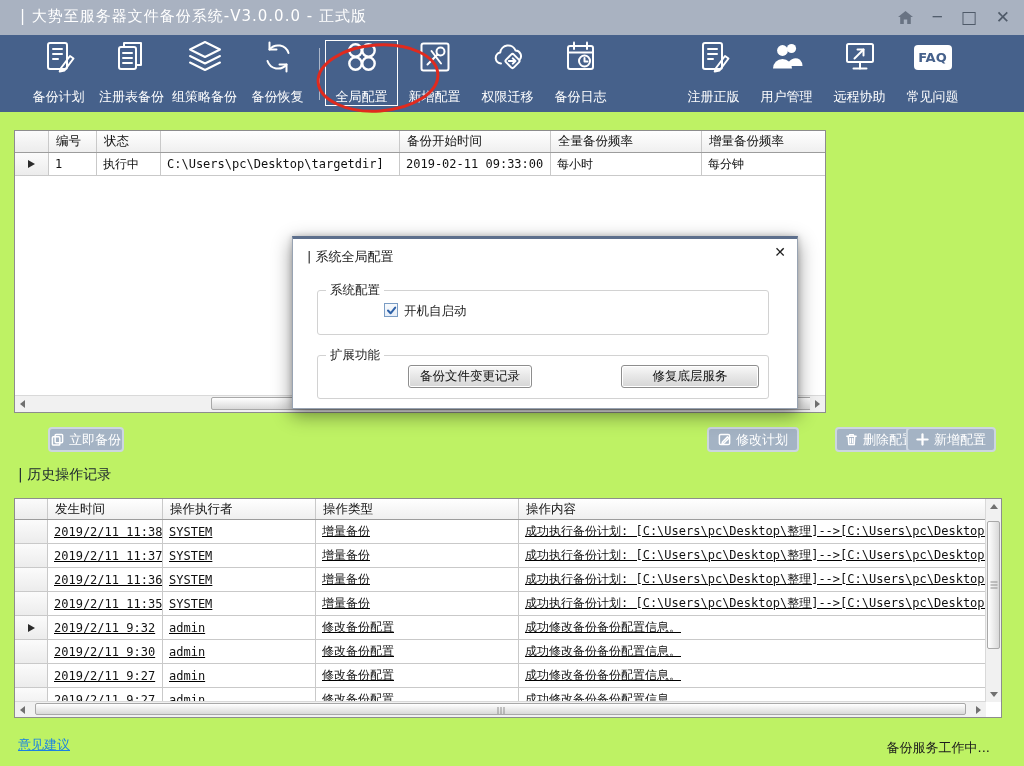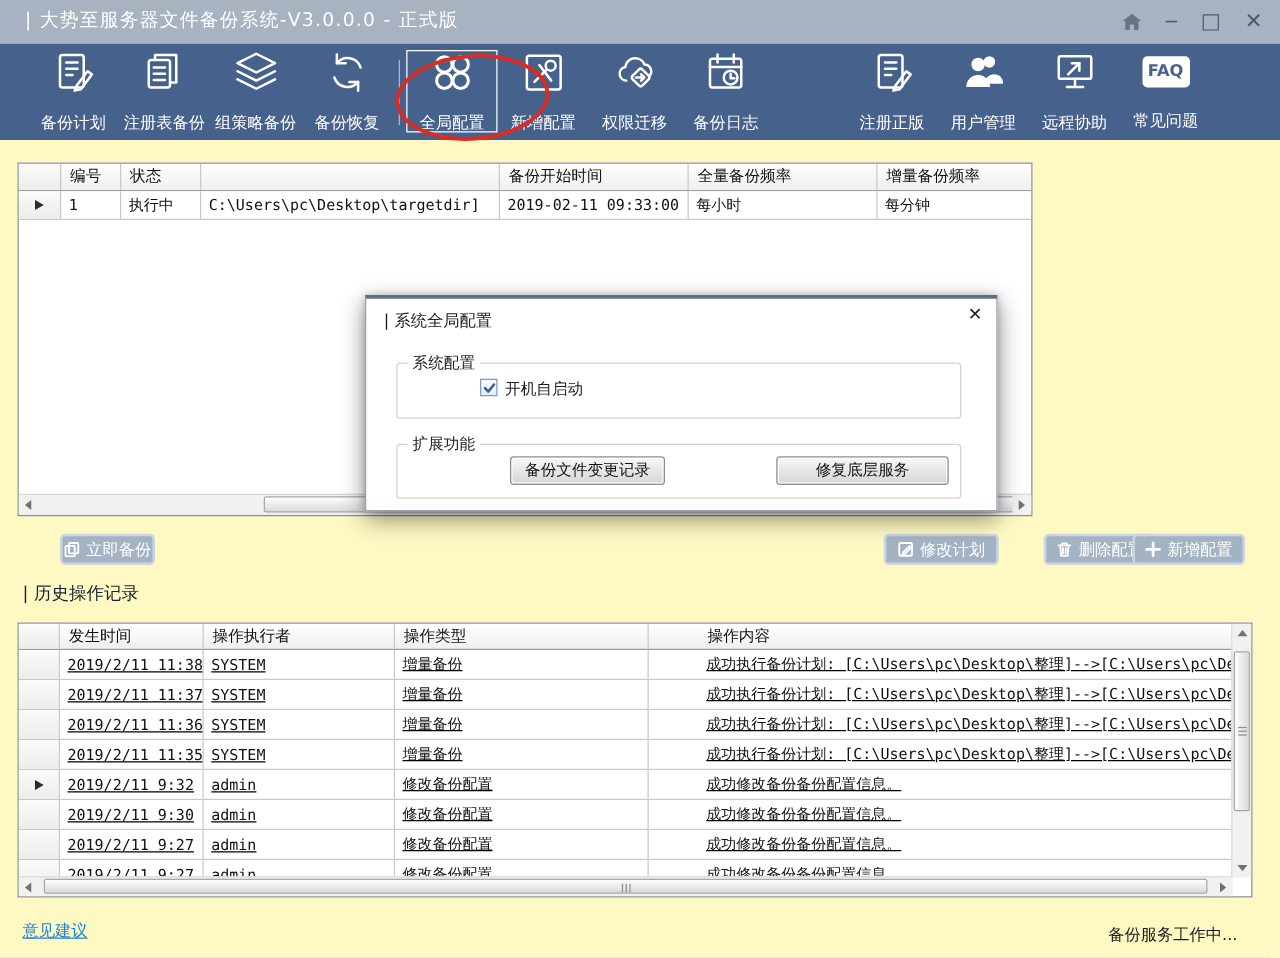--- a/index.html
+++ b/index.html
@@ -1,30 +1,30 @@
 <!DOCTYPE html>
 <html><head>
 <meta charset="utf-8">
 <style>
   html,body{margin:0;padding:0;background:#d8d8d8;}
-  #app{position:relative;width:1024px;height:766px;background:#fef9c3;overflow:hidden;
+  #app{position:relative;width:1024px;height:766px;background:#bef264;overflow:hidden;
        font-family:"DejaVu Sans",sans-serif;-webkit-font-smoothing:antialiased;}
 
   
   .titlebar{position:absolute;left:0;top:0;width:100%;height:35px;background:#a9b2c1;}
   .titlebar .title{position:absolute;left:20px;top:7px;color:#fff;font-size:15px;letter-spacing:1px;white-space:nowrap;}
   .wincontrols{position:absolute;right:14px;top:0;height:35px;display:flex;align-items:center;gap:19px;}
   .wincontrols .wc{color:#4f5a69;font-size:15px;line-height:1;cursor:pointer;}
   .wc.home svg{display:block;}
 
   
   .toolbar{position:absolute;left:0;top:35px;width:100%;height:77px;background:#46618b;
            display:flex;align-items:flex-start;padding-left:22px;box-sizing:border-box;}
   .tb-item{width:73px;height:66px;margin-top:5px;display:flex;flex-direction:column;align-items:center;
-           justify-content:flex-start;cursor:pointer;flex:none;gap:10px;}
+           justify-content:flex-end;cursor:pointer;flex:none;gap:10px;}
   .tb-item .ic{height:42px;display:flex;align-items:center;justify-content:center;}
   .tb-item .lbl{color:#fff;font-size:13px;margin-top:3px;white-space:nowrap;}
   .tb-item.selected{outline:1px solid #fdfdfd;outline-offset:-1px;}
   .tb-sep{width:1px;height:52px;background:rgba(255,255,255,.55);margin:13px 5px 0 5px;flex:none;}
   .tb-gap{width:60px;flex:none;}
   .tb-item svg{stroke:#fff;fill:none;stroke-width:2;stroke-linecap:round;stroke-linejoin:round;}
   .faq-box{width:38px;height:25px;background:#fff;border-radius:4px;color:#46618b;
            font-weight:bold;font-size:13px;display:flex;align-items:center;justify-content:center;}
   .annotation{position:absolute;left:314px;top:40px;width:128px;height:76px;pointer-events:none;z-index:5;}
 
@@ -88,21 +88,21 @@
   .action-btn{position:absolute;height:25px;background:#a4b3c4;border:2px solid #ccd6e0;border-radius:4px;
               color:#fff;font-size:13px;display:flex;align-items:center;justify-content:center;gap:5px;
               box-sizing:border-box;cursor:pointer;white-space:nowrap;}
   .action-btn svg{stroke:#fff;fill:none;stroke-width:1.6;stroke-linecap:round;stroke-linejoin:round;flex:none;}
 
   .hist-label{position:absolute;left:18px;top:466px;font-size:14px;color:#18212e;}
 
   
   .hist{left:14px;top:498px;width:988px;height:220px;}
   .hist .h0{width:33px;flex:none;} .hist .h1{width:115px;flex:none;} .hist .h2{width:153px;flex:none;}
-  .hist .h3{width:203px;flex:none;} .hist .h4{flex:1;border-right:none;margin-left:40px;}
+  .hist .h3{width:203px;flex:none;} .hist .h4{flex:1;border-right:none;}
   .hist .g-head{height:20px;margin-right:15px;}
   .hist .g-row{height:23px;}
   .hist-body{margin-right:15px;text-decoration:underline;}
 
   
   .link{position:absolute;left:18px;top:736px;font-size:13px;color:#1b82e2;text-decoration:underline;cursor:pointer;}
   .svc-status{position:absolute;right:34px;top:739px;font-size:13px;color:#1c1c1c;}
 </style>
 </head>
 <body>

